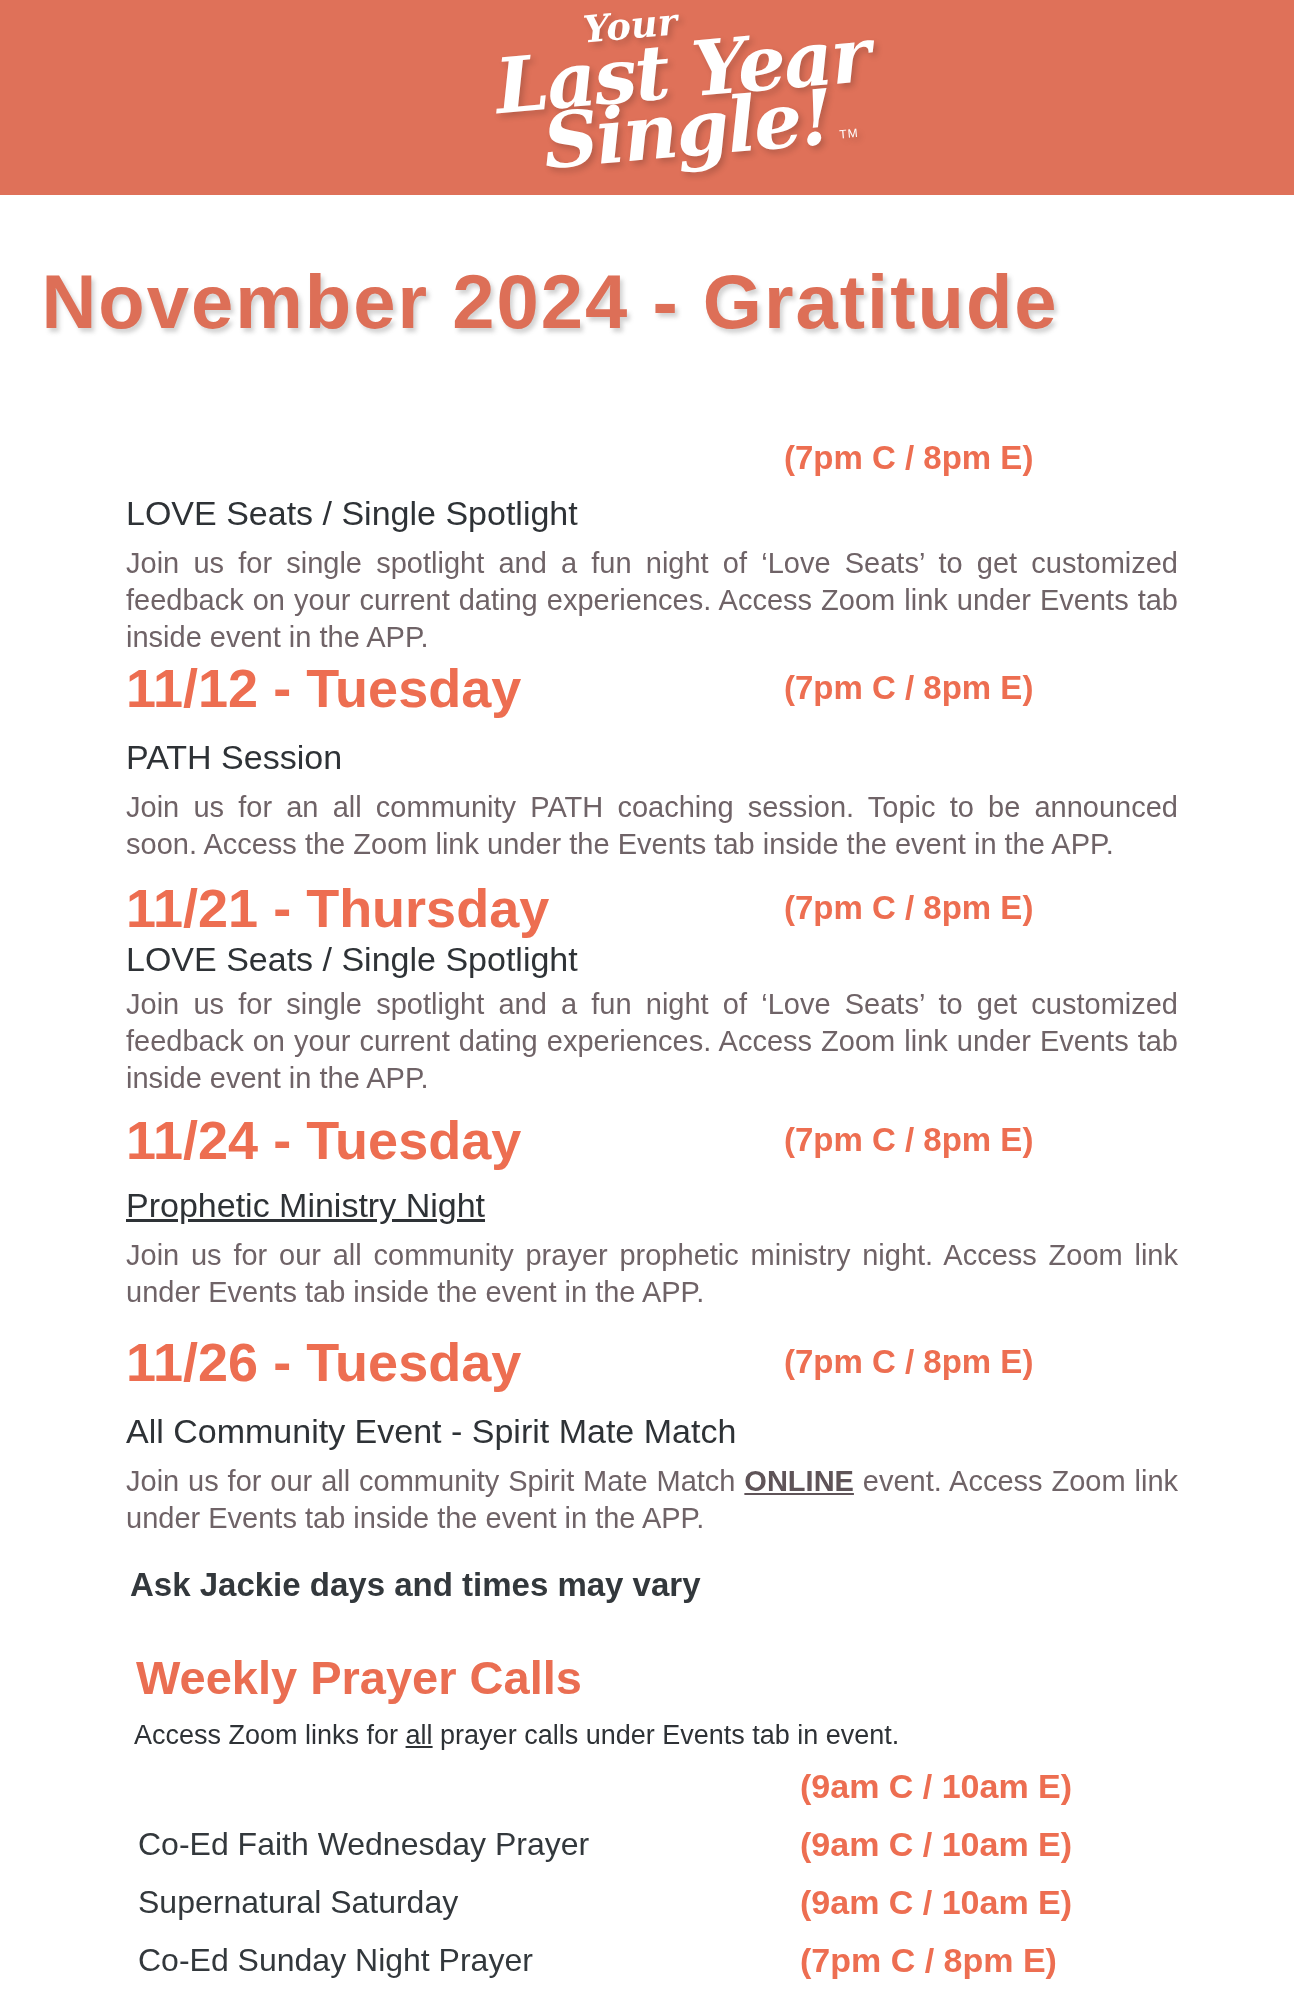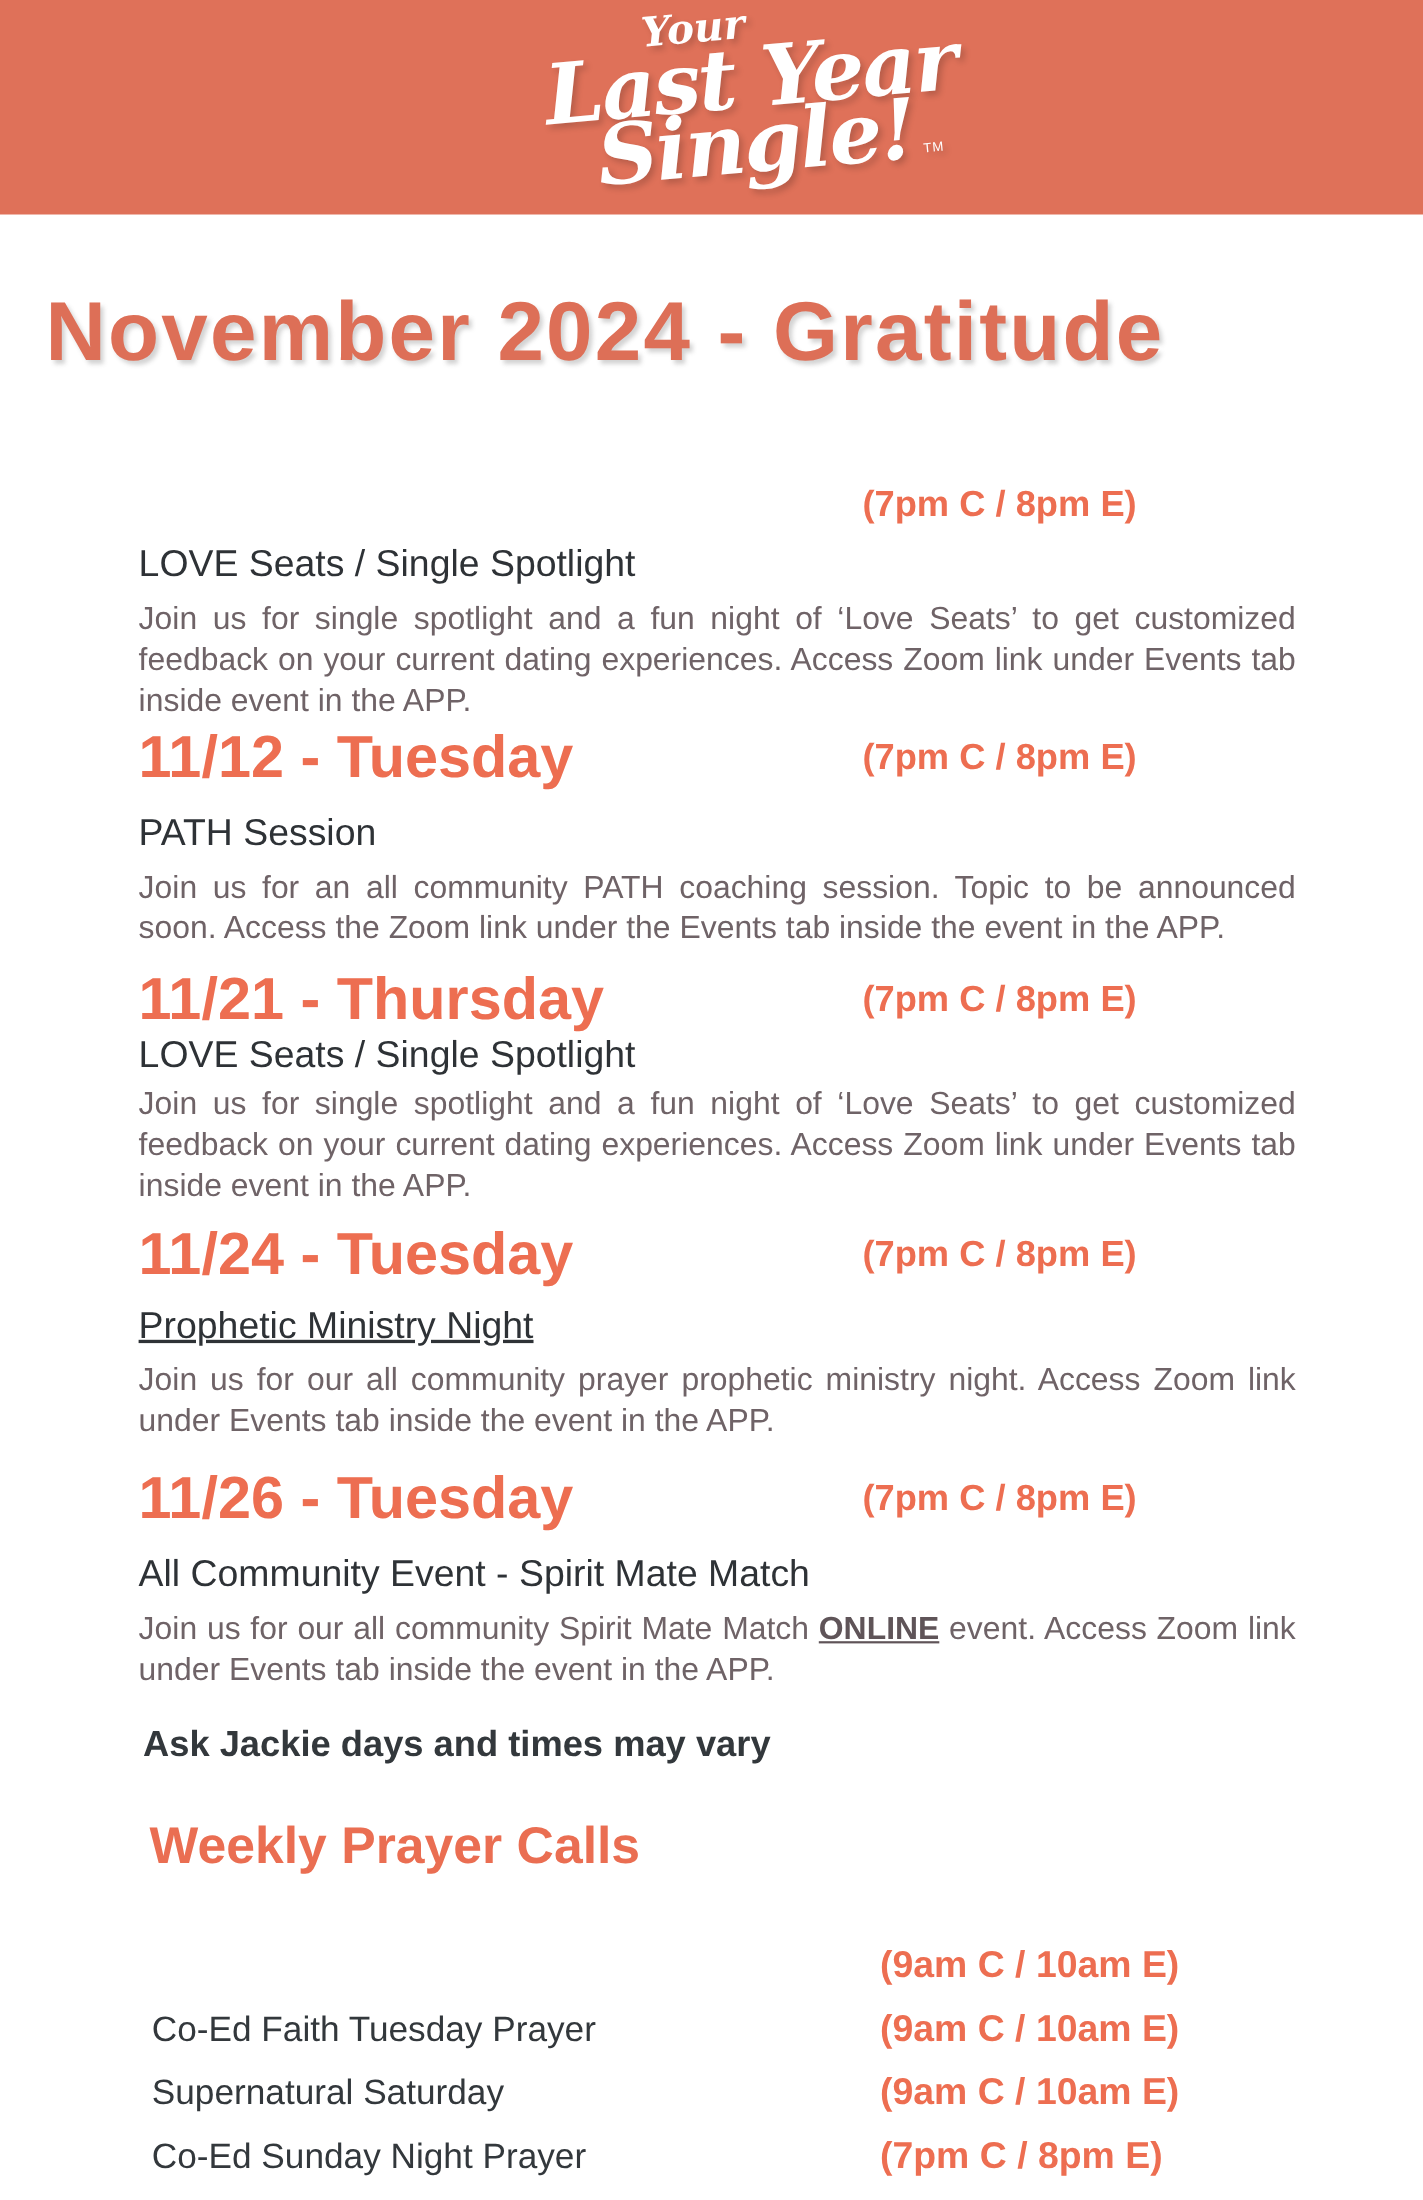--- a/index.html
+++ b/index.html
@@ -158,27 +158,28 @@
       <span class="event-date">11/26 - Tuesday</span>
       <span class="event-time">(7pm C / 8pm E)</span>
     </div>
     <div class="event-sub">All Community Event - Spirit Mate Match</div>
     <div class="event-desc"><span>Join us for our all community Spirit Mate Match </span><span class="online">ONLINE</span><span> event.  Access Zoom link under Events tab inside the event in the APP.</span></div>
   </div>
 
   <div class="note">Ask Jackie days and times may vary</div>
 
   <div class="prayer-title">Weekly Prayer Calls</div>
+  <div class="prayer-sub"><span>Access Zoom links for </span><span class="u">all</span><span> prayer calls under Events tab in event.</span></div>
 
   <div class="prayer-rows">
     <div class="prayer-row">
       <span class="prayer-time">(9am C / 10am E)</span>
     </div>
     <div class="prayer-row">
-      <span class="prayer-label">Co-Ed Faith Tuesday Prayer</span>
+      <span class="prayer-label">Co-Ed Faith Wednesday Prayer</span>
       <span class="prayer-time">(9am C / 10am E)</span>
     </div>
     <div class="prayer-row">
       <span class="prayer-label">Supernatural Saturday</span>
       <span class="prayer-time">(9am C / 10am E)</span>
     </div>
     <div class="prayer-row">
       <span class="prayer-label">Co-Ed Sunday Night Prayer</span>
       <span class="prayer-time">(7pm C / 8pm E)</span>
     </div>

